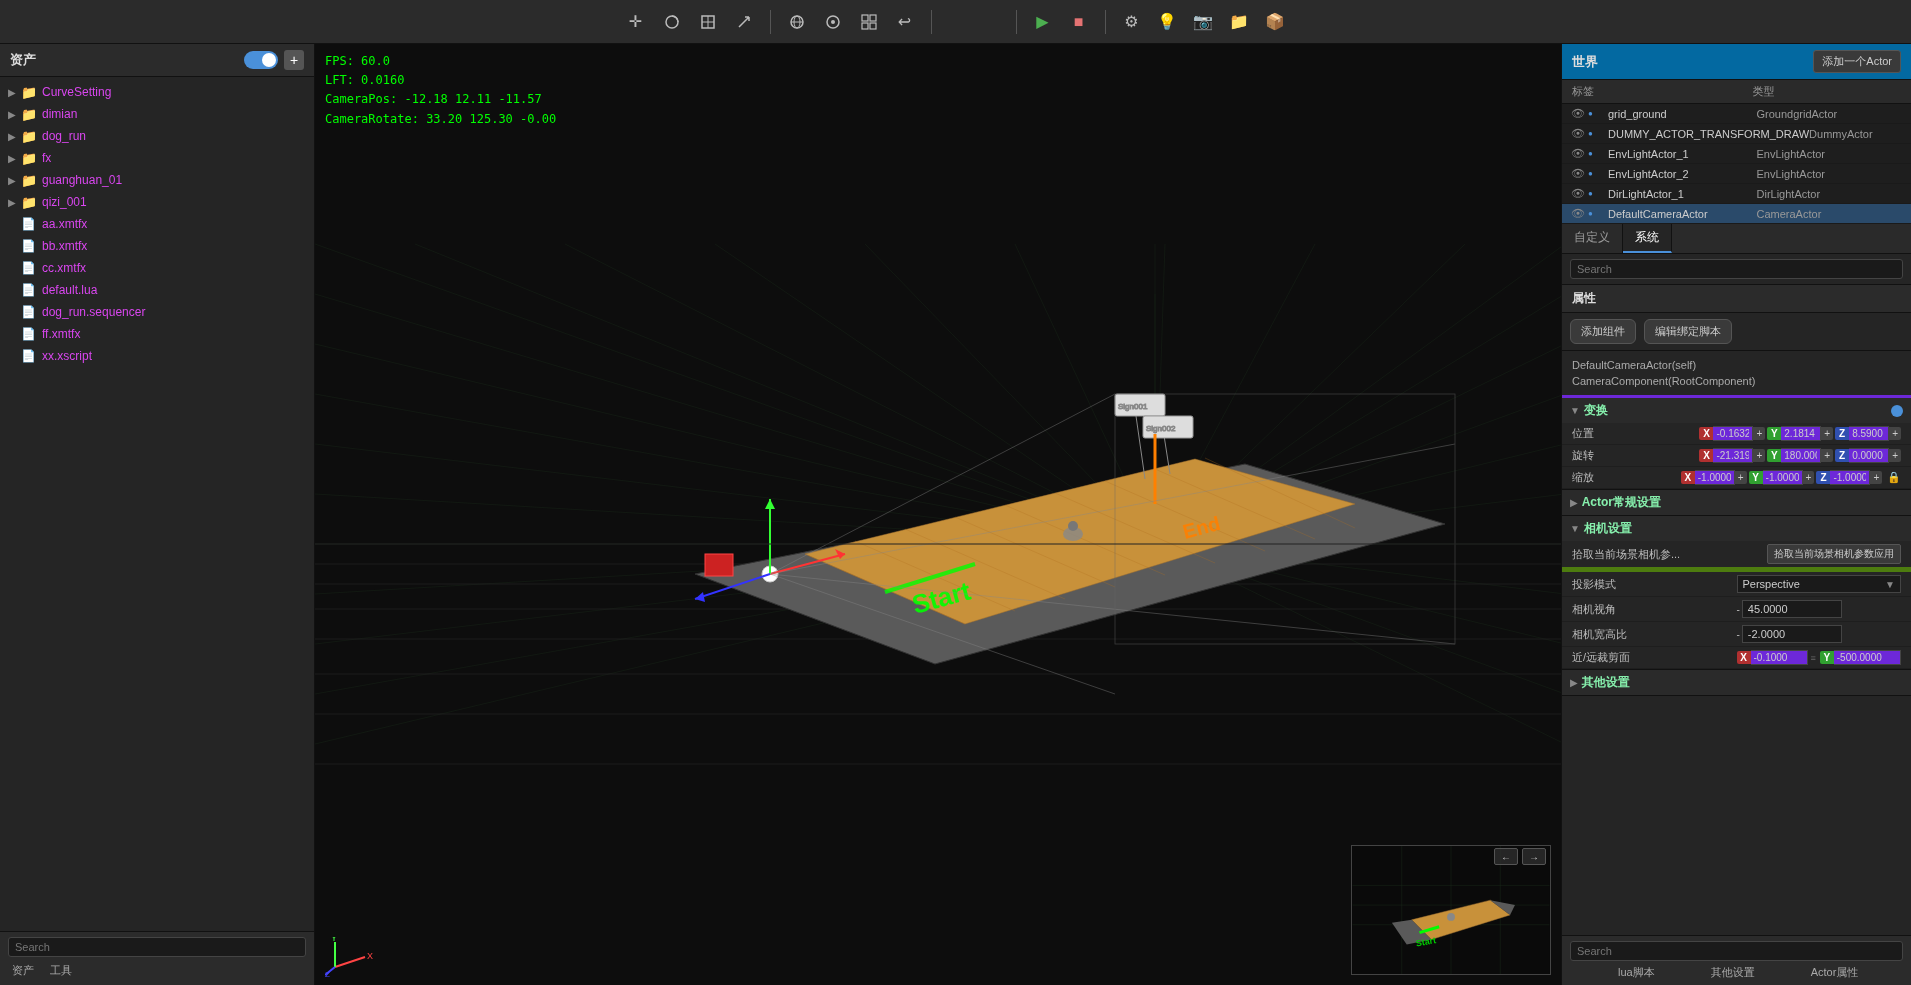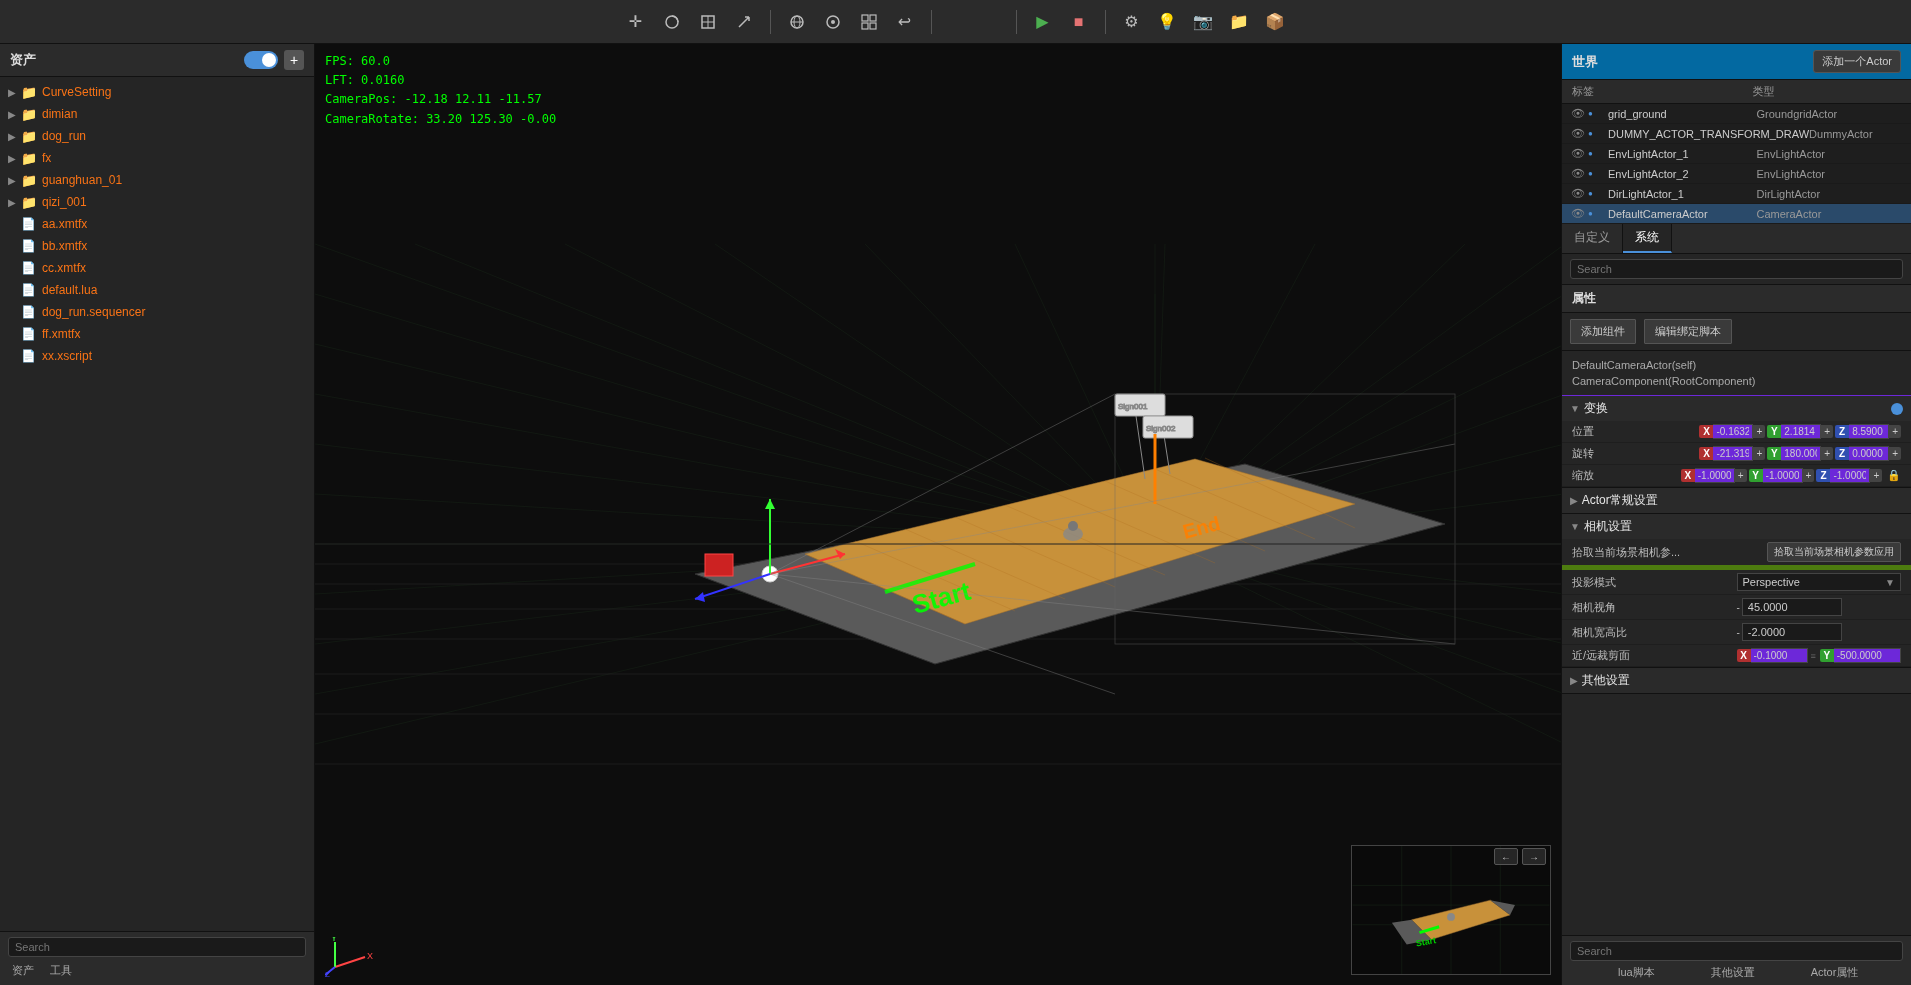--- a/index.html
+++ b/index.html
@@ -121,21 +121,21 @@
     }
     .tree-icon {
       width: 18px;
       height: 16px;
       margin-right: 4px;
       flex-shrink: 0;
       display: flex; align-items: center; justify-content: center;
     }
     .folder-icon { color: #e6a817; font-size: 13px; }
     .file-icon { color: #7ab; font-size: 12px; }
-    .tree-label { color: #f97316; font-size: 12px; }
+    .tree-label { color: #d946ef; font-size: 12px; }
 
     
     .left-bottom {
       border-top: 1px solid #111;
       padding: 5px 8px;
       background: #2b2b2b;
     }
     .search-box {
       width: 100%;
       background: #1a1a1a;
@@ -318,27 +318,27 @@
       background: #252525;
       border-bottom: 1px solid #111;
     }
     .prop-btn {
       background: #3a3a3a;
       border: 1px solid #555;
       color: #ccc;
       padding: 4px 10px;
       font-size: 11px;
       cursor: pointer;
-      border-radius: 1px;
+      border-radius: 6px;
     }
 
     .component-list {
       padding: 6px 10px;
       background: #252525;
-      border-bottom: 1px solid #6d28d9;
+      border-bottom: 3px solid #6d28d9;
     }
     .component-item {
       color: #aaa;
       font-size: 11px;
       padding: 2px 0;
       cursor: pointer;
     }
 
     
     .prop-group {
@@ -346,23 +346,23 @@
     }
     .prop-group-header {
       display: flex;
       align-items: center;
       padding: 4px 8px;
       background: #2a2a2a;
       cursor: pointer;
       gap: 4px;
     }
     .prop-group-header-label {
-      color: #e5e5e5;
+      color: #86efac;
       font-size: 12px;
-      font-weight: normal;
+      font-weight: bold;
     }
     .prop-group-toggle {
       color: #888;
       font-size: 10px;
     }
     .prop-circle-icon {
       width: 12px; height: 12px;
       border-radius: 50%;
       background: #4a90d9;
       display: inline-block;

